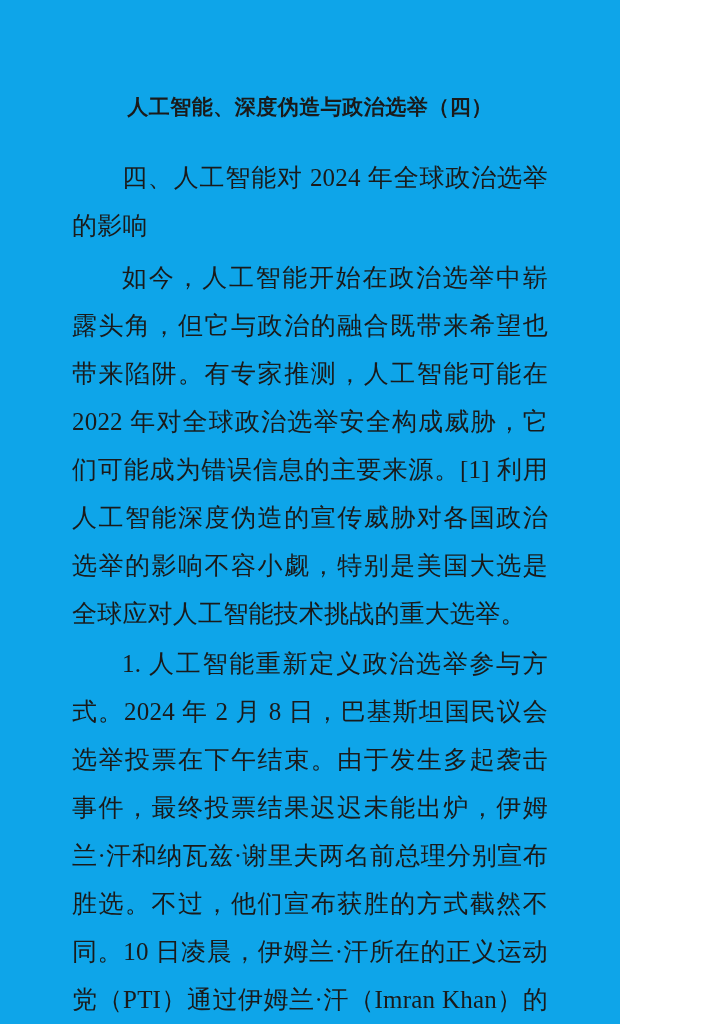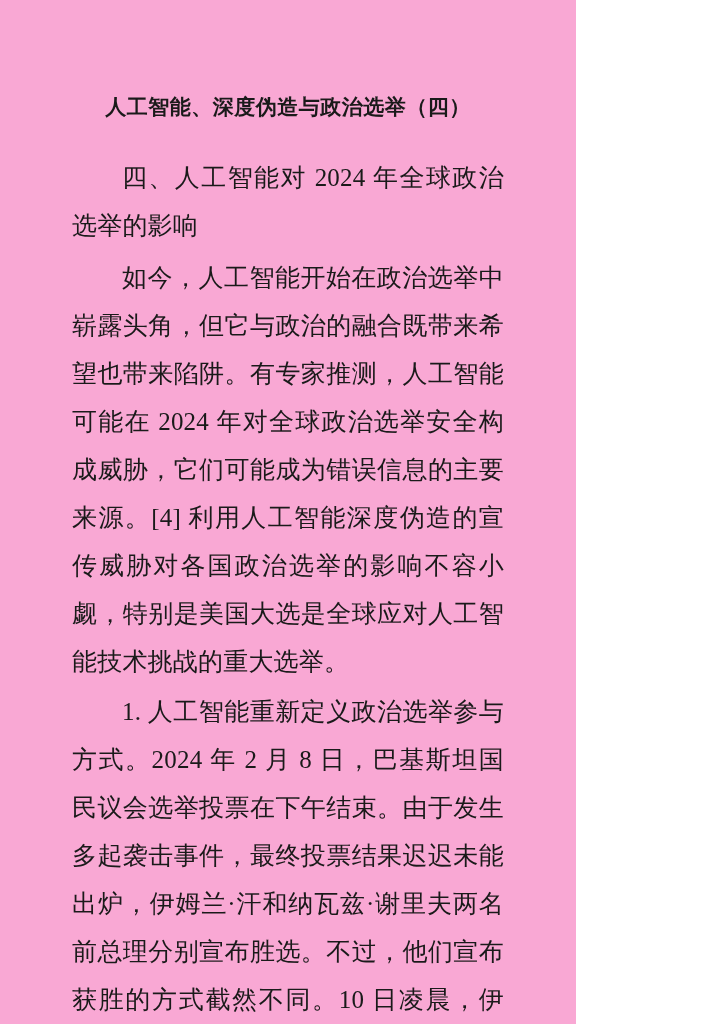--- a/index.html
+++ b/index.html
@@ -8,25 +8,25 @@
     background: #ffffff;
   }
   body {
     width: 724px;
     height: 1024px;
     font-family: "Liberation Serif", "DejaVu Serif", serif;
     color: #1a1a1a;
   }
   .page {
     position: relative;
-    width: 576px;
+    width: 620px;
     height: 1024px;
     box-sizing: border-box;
     padding: 78px 72px 40px 72px;
-    background: #f9a8d4;
+    background: #0ea5e9;
   }
   .doc-title {
     text-align: center;
     font-size: 21px;
     font-weight: bold;
     letter-spacing: 0.5px;
     margin: 14px 0 30px 0;
     line-height: 1.5;
   }
   .body-text {
@@ -49,18 +49,18 @@
 <body>
 
 <div class="page">
 
   <h1 class="doc-title">人工智能、深度伪造与政治选举（四）</h1>
 
   <div class="body-text">
 
     <p class="section-head">四、人工智能对 2024 年全球政治选举的影响</p>
 
-    <p class="para">如今，人工智能开始在政治选举中崭露头角，但它与政治的融合既带来希望也带来陷阱。有专家推测，人工智能可能在 2024 年对全球政治选举安全构成威胁，它们可能成为错误信息的主要来源。[4] 利用人工智能深度伪造的宣传威胁对各国政治选举的影响不容小觑，特别是美国大选是全球应对人工智能技术挑战的重大选举。</p>
+    <p class="para">如今，人工智能开始在政治选举中崭露头角，但它与政治的融合既带来希望也带来陷阱。有专家推测，人工智能可能在 2022 年对全球政治选举安全构成威胁，它们可能成为错误信息的主要来源。[1] 利用人工智能深度伪造的宣传威胁对各国政治选举的影响不容小觑，特别是美国大选是全球应对人工智能技术挑战的重大选举。</p>
 
     <p class="para">1. 人工智能重新定义政治选举参与方式。2024 年 2 月 8 日，巴基斯坦国民议会选举投票在下午结束。由于发生多起袭击事件，最终投票结果迟迟未能出炉，伊姆兰·汗和纳瓦兹·谢里夫两名前总理分别宣布胜选。不过，他们宣布获胜的方式截然不同。10 日凌晨，伊姆兰·汗所在的正义运动党（PTI）通过伊姆兰·汗（Imran Khan）的 X 账号发布一段人工智能制作的“真人讲话”视频宣布获胜。“你们兑现了信任，你们的高投票率震惊了所有人。”伊姆兰·汗还“说”，没有人会接受谢里夫称其胜选的说法，因为他赢得的席位较少，而且投票中存在操纵行为。[2] 71 岁的伊姆兰·汗，在 2023 年 8 月因为腐败案被判刑 3 年，2024 年 1 月又因为泄露国家秘密罪和非法出售国礼罪分别被判刑 10 年和 14 年，一直在监狱中服刑。不过，伊姆兰·汗在入狱后仍多次通过</p>
 
   </div>
 </div>
 
 </body></html>

